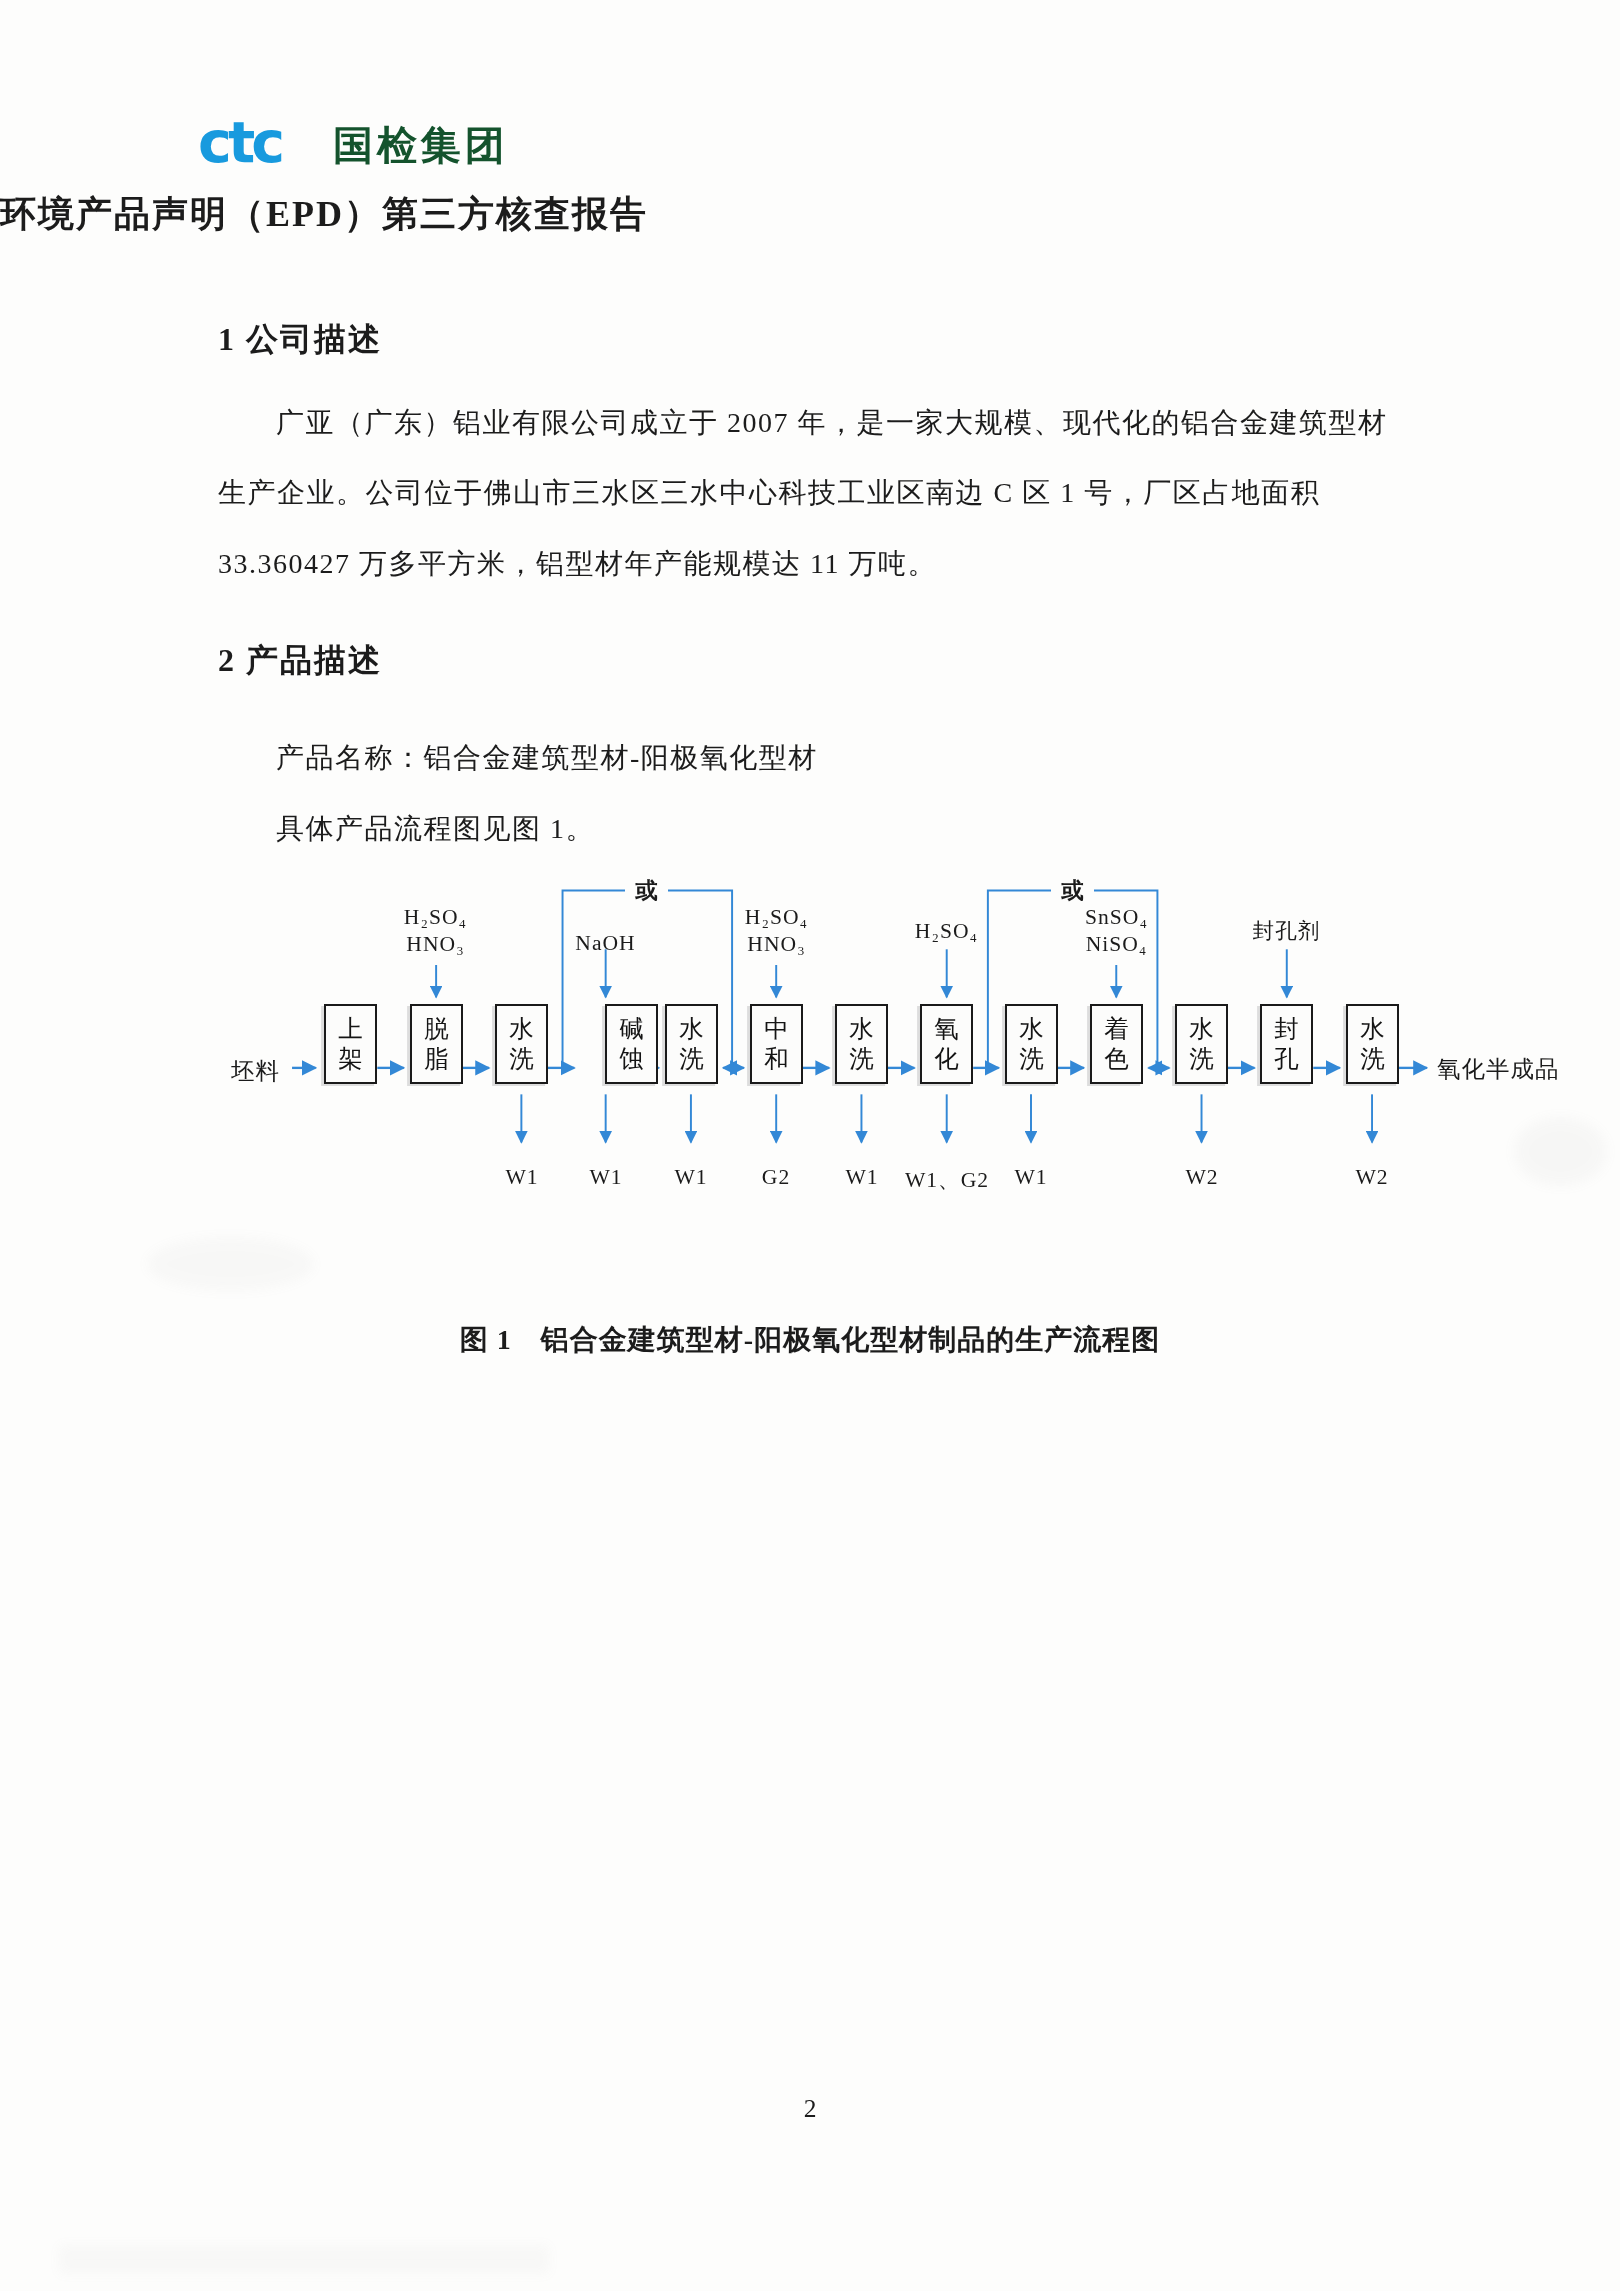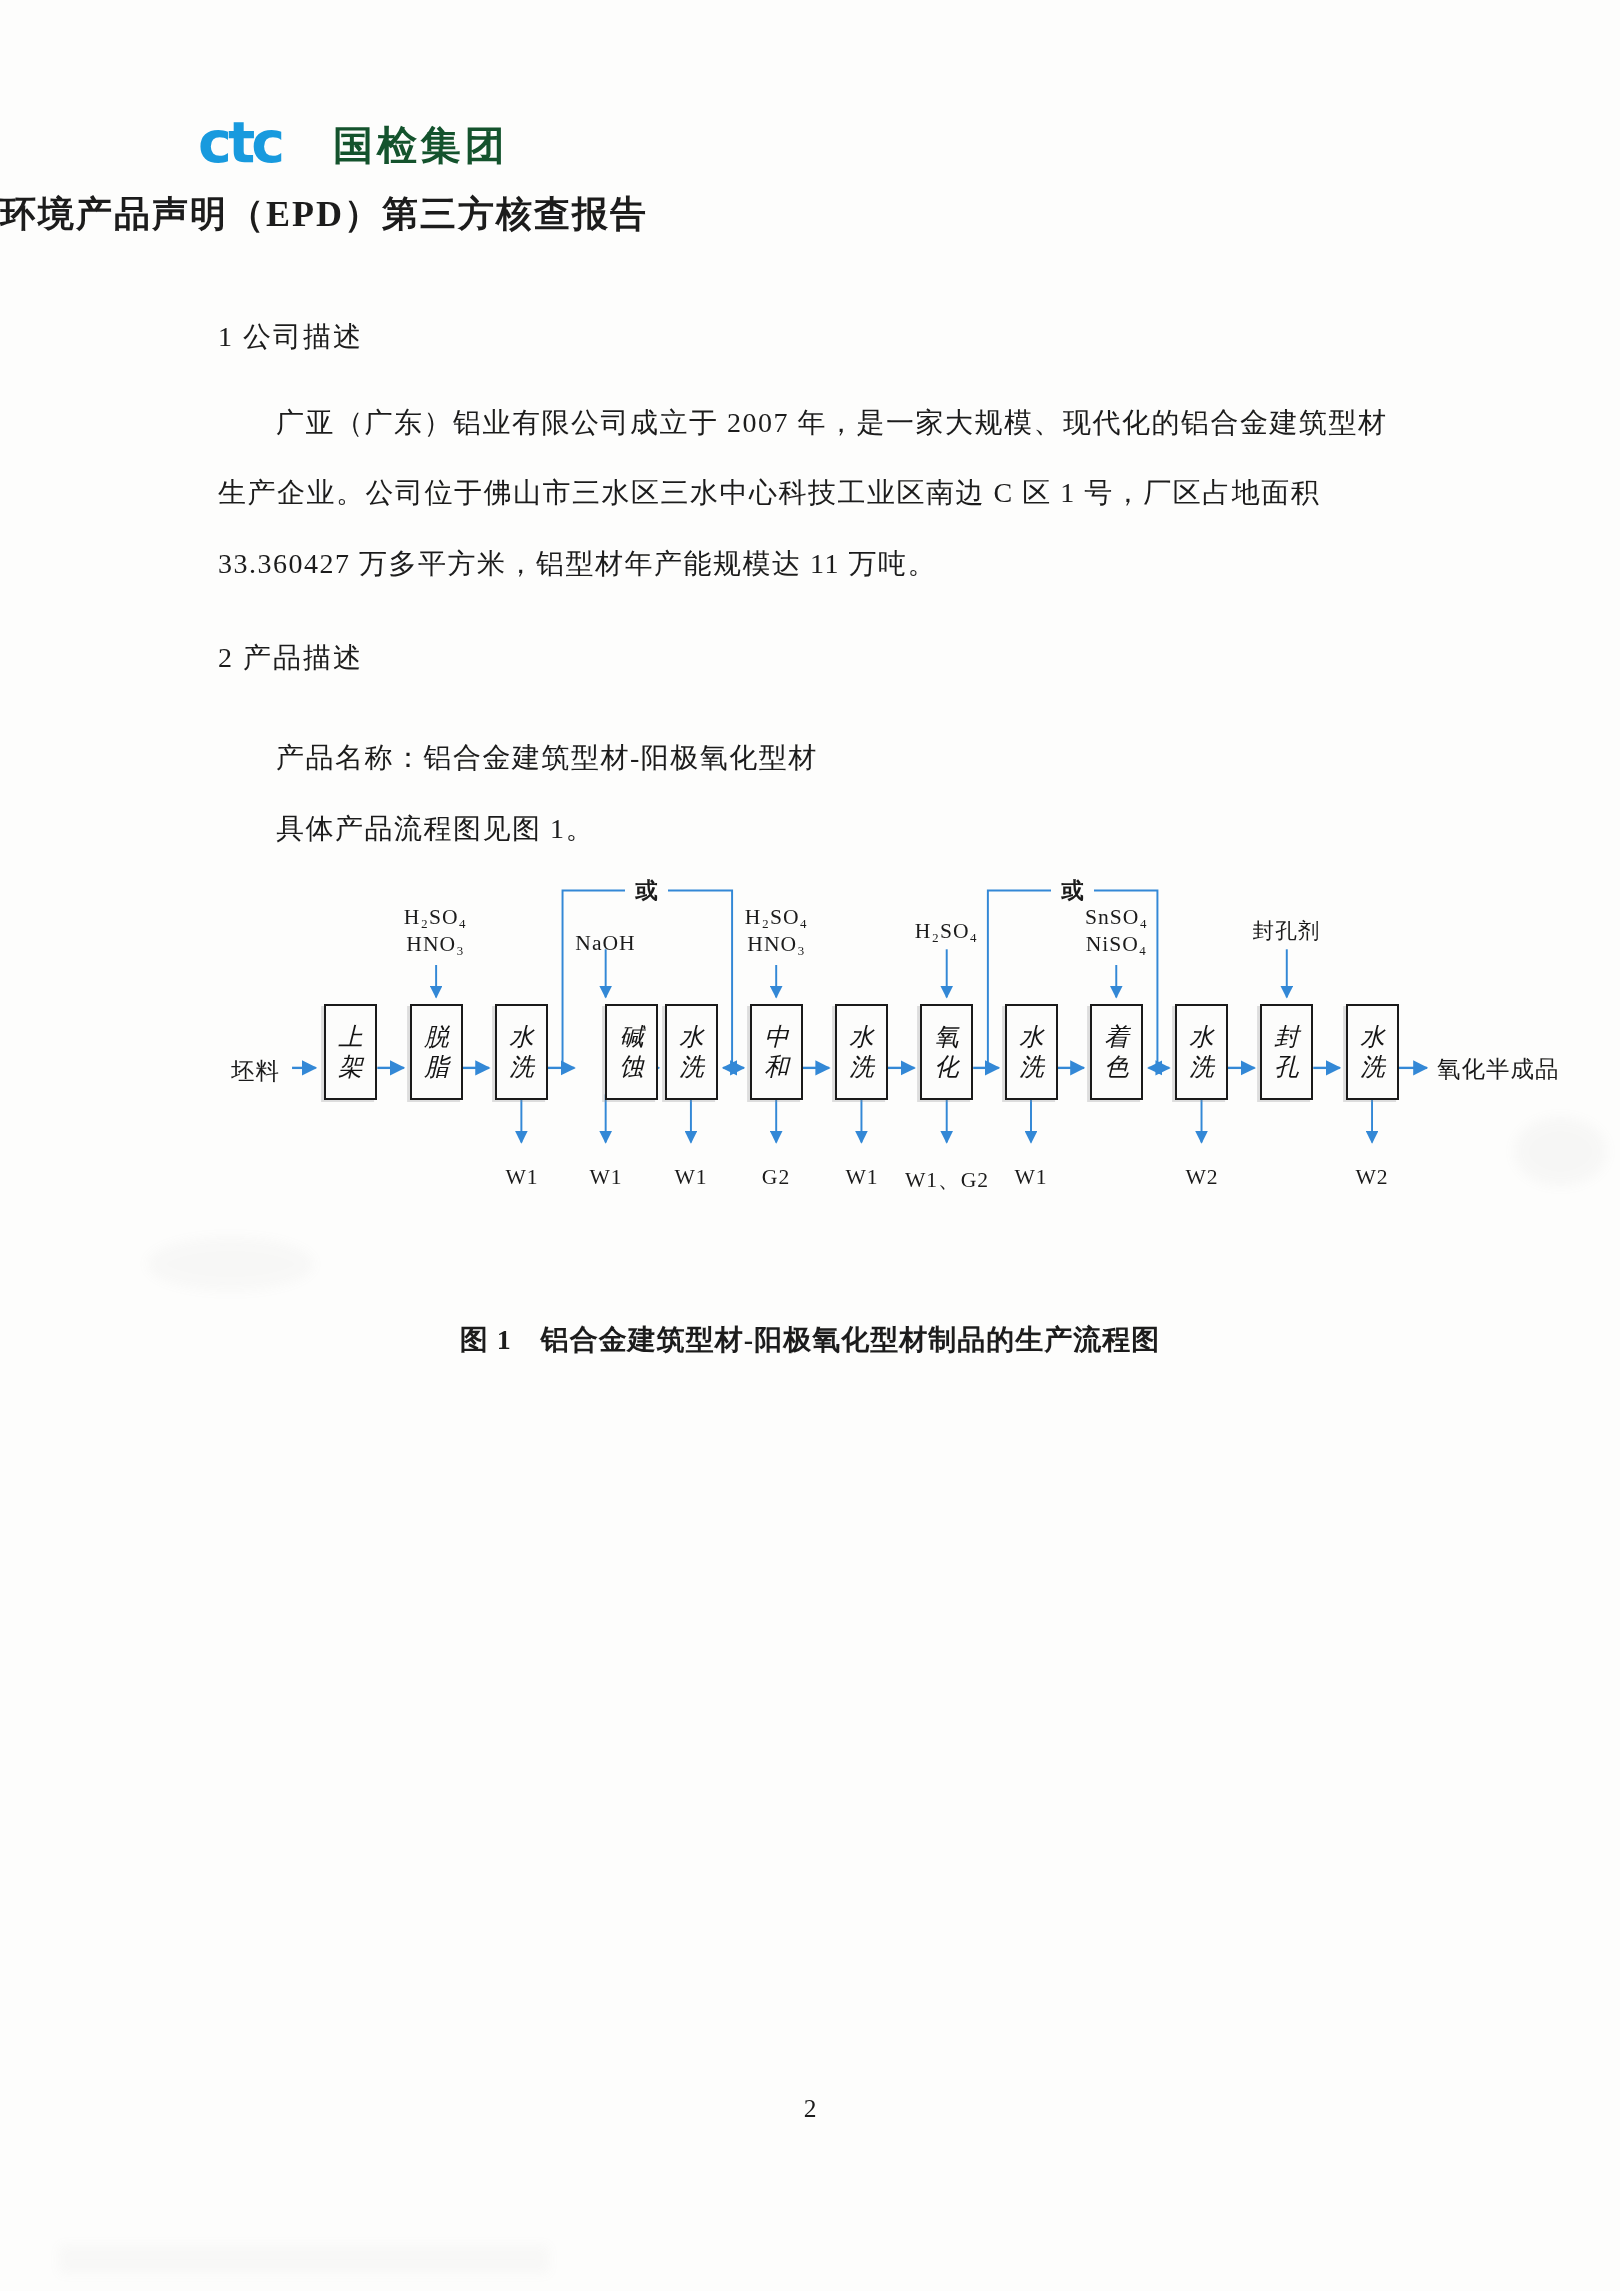--- a/index.html
+++ b/index.html
@@ -12,38 +12,38 @@
   .logo-mark{
     left:198px;top:114px;font-family:"DejaVu Sans","Liberation Sans",sans-serif;
     font-size:57px;font-weight:800;color:#189ade;letter-spacing:-3.9px;line-height:1;
   }
   .logo-name{
     left:333px;top:125px;font-family:"Liberation Sans","DejaVu Sans",sans-serif;
     font-size:40px;font-weight:700;color:#14532d;letter-spacing:3.9px;line-height:1;
   }
   
   .doc-title{left:0;right:0;top:190px;font-size:36px;font-weight:700;letter-spacing:2px;}
-  .h-sec{font-size:28px;font-weight:400;letter-spacing:2px;}
+  .h-sec{font-size:32px;font-weight:700;letter-spacing:2px;}
   .h1{left:218px;top:318px;}
   .h2{left:218px;top:639px;}
   .body-line{font-size:28px;letter-spacing:1.5px;white-space:nowrap;}
   .pl1{left:276px;top:404px;}
   .pl2{left:218px;top:474px;}
   .pl3{left:218px;top:545px;}
   .pl4{left:276px;top:739px;}
   .pl5{left:276px;top:810px;}
   
   .figure{left:0;top:859px;width:1620px;height:357px;}
   .figure svg{position:absolute;left:0;top:0;}
   .pbox{
-    position:absolute;top:145px;width:53px;height:96px;box-sizing:border-box;
+    position:absolute;top:145px;width:53px;height:80px;box-sizing:border-box;
     border:2.5px solid #1a1a1a;background:#fcfcfb;
     box-shadow:-2.9px 2px 0 rgba(140,140,140,.28);
     display:flex;align-items:center;justify-content:center;text-align:center;
-    font-size:24.5px;line-height:30px;word-break:break-all;padding:2px;color:#141414;font-style:italic;
+    font-size:24.5px;line-height:30px;word-break:break-all;padding:2px;color:#141414;
   }
   .chem{
     position:absolute;width:127px;text-align:center;font-size:21.6px;line-height:26.5px;
     white-space:pre-line;color:#1b1b1b;letter-spacing:1px;
   }
   .orlbl{
     position:absolute;top:15.7px;width:43px;text-align:center;font-size:22.5px;font-weight:700;
     background:#fdfdfc;color:#1b1b1b;
   }
   .wlbl{position:absolute;top:306px;width:108px;text-align:center;font-size:21.6px;color:#1b1b1b;letter-spacing:1px;}

